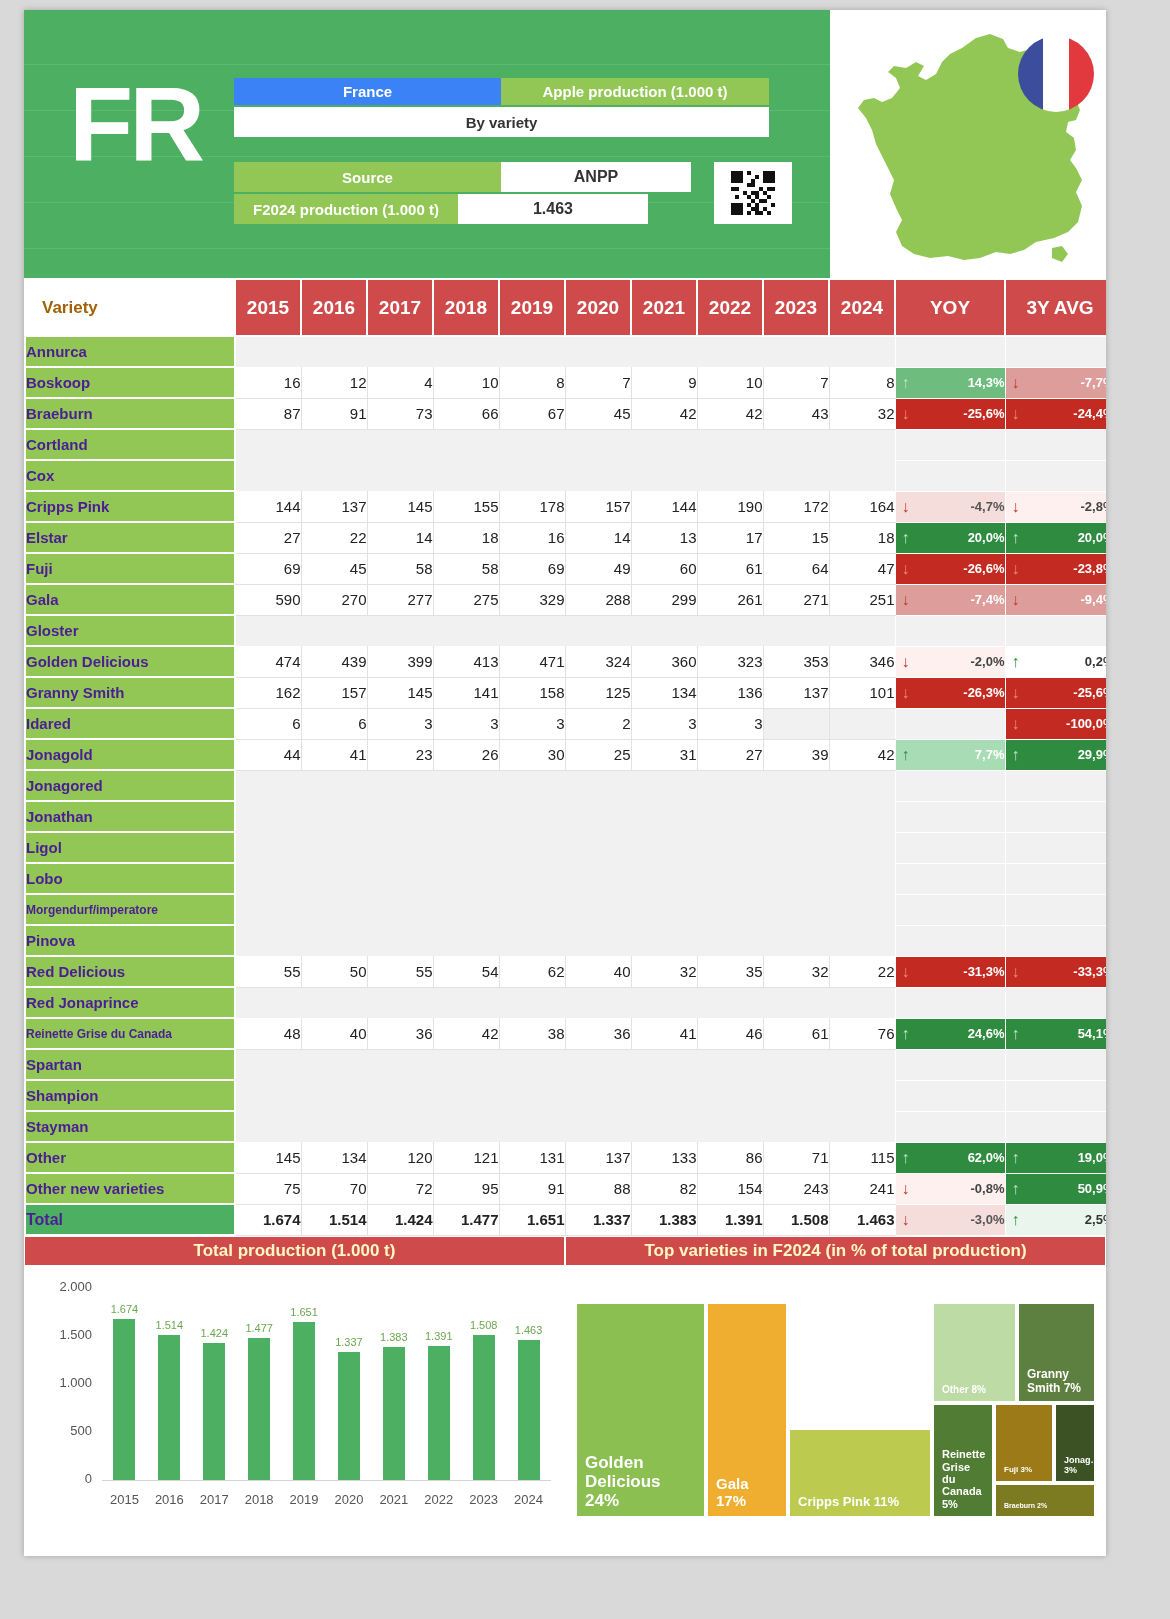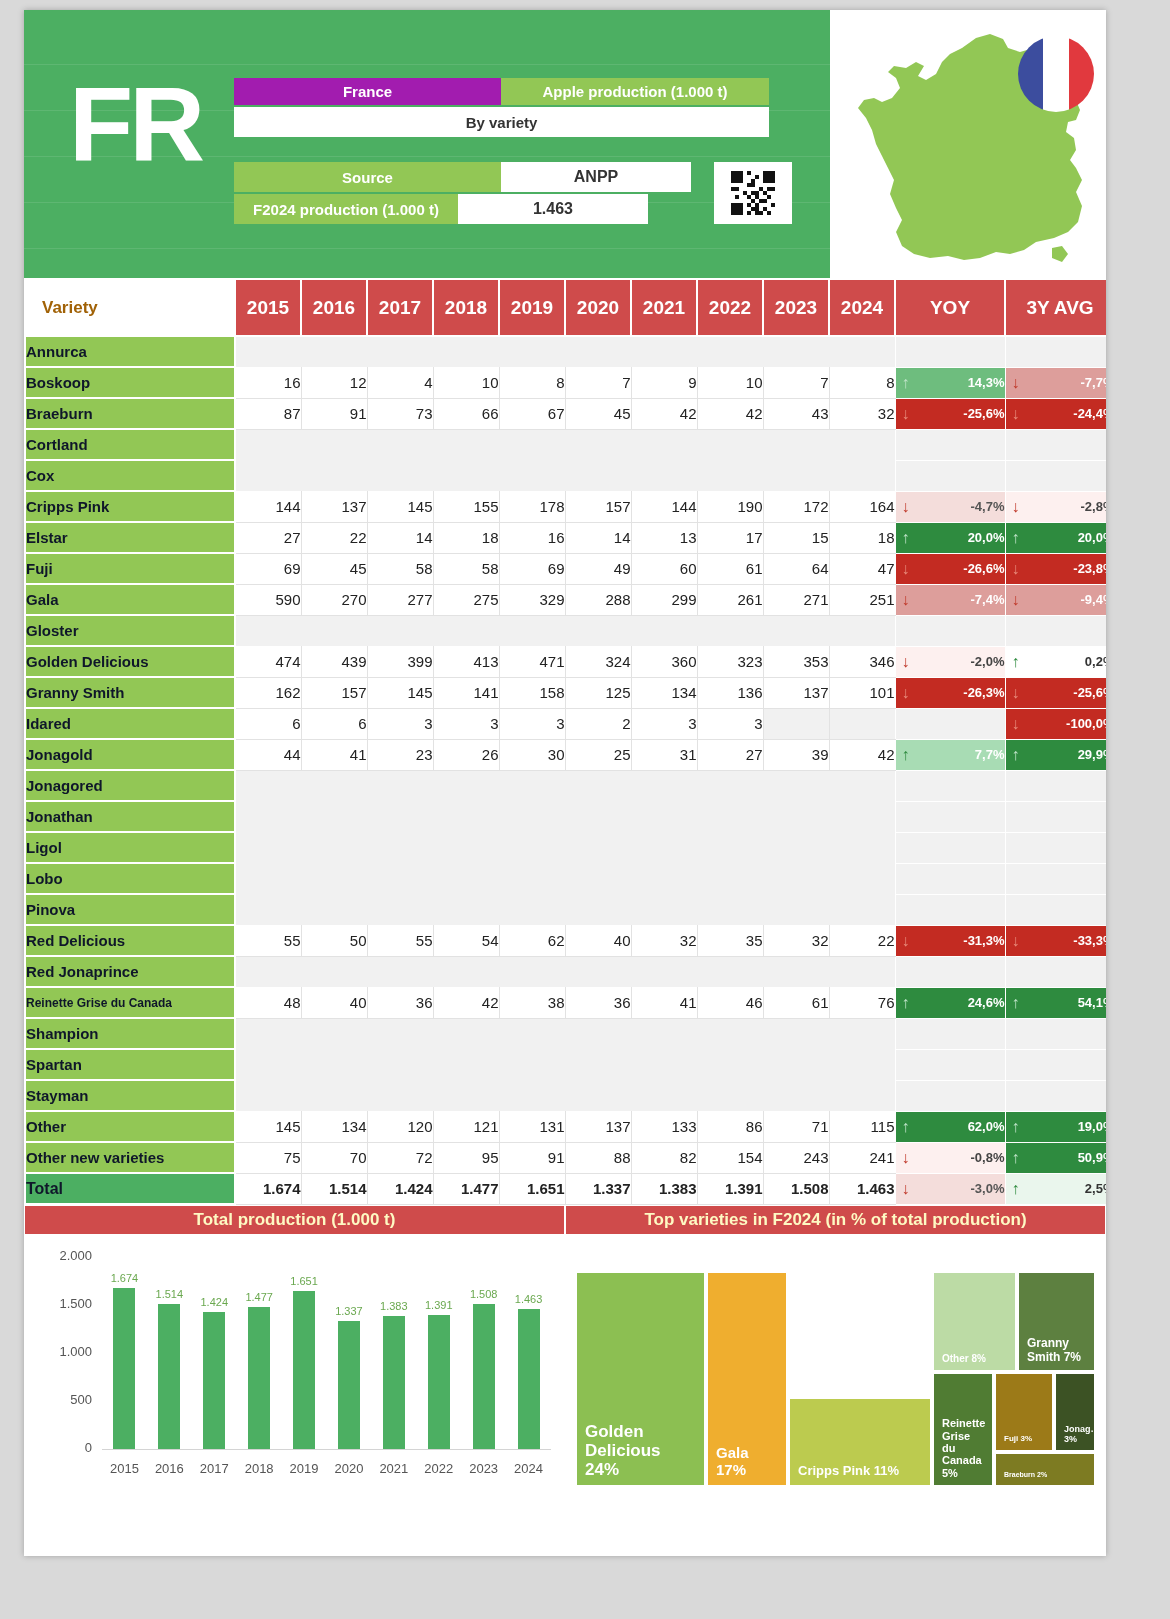--- a/index.html
+++ b/index.html
@@ -26,21 +26,21 @@
     font-size:105px;line-height:105px;font-weight:700;color:#fff;
     letter-spacing:-4px;
   }
   .hdr-table{position:absolute;left:210px;top:68px;width:535px;}
   .hrow{display:flex;margin-bottom:2px;}
   .cell{
     font-size:15px;font-weight:700;color:#fff;
     display:flex;align-items:center;justify-content:center;
     height:27px;box-sizing:border-box;
   }
-  .c-red{background:#a21caf;}
+  .c-red{background:#3b82f6;}
   .c-lgreen{background:#92c755;}
   .c-white{background:#fff;color:#333;font-weight:700;}
   .hdr-table2{position:absolute;left:210px;top:152px;width:535px;}
   .qr{
     position:absolute;left:690px;top:152px;width:78px;height:62px;background:#fff;
     display:flex;align-items:center;justify-content:center;
   }
   .qr svg{display:block;}
 
   .map-box{position:absolute;left:806px;top:0;width:276px;height:268px;background:#fff;overflow:hidden;}
@@ -55,21 +55,21 @@
   .yoy-col{width:110px;}
 
   thead th{
     height:57px;background:#cf4b4b;color:#fff;font-size:19px;font-weight:700;
     border:2px solid #fff;box-sizing:border-box;text-align:center;
   }
   thead th.variety-h{background:#fff;color:#a16207;text-align:left;padding-left:16px;font-size:17px;}
 
   tbody tr{height:31px;}
   td.vname{
-    background:#92c755;color:#0f172a;font-size:15px;font-weight:700;
+    background:#92c755;color:#4c1d95;font-size:15px;font-weight:700;
     padding-left:13px;border:2px solid #fff;box-sizing:border-box;
     white-space:nowrap;overflow:hidden;
   }
   td.vname.small{font-size:12px;}
   td.vname.total{background:#4caf62;font-size:16px;}
   td.num{
     background:#fff;color:#222;font-size:15px;text-align:right;padding-right:9px;
     border-left:1px solid #e2e2e2;border-bottom:1px solid #e2e2e2;box-sizing:border-box;
   }
   td.num.bold{font-weight:700;font-size:15px;}
@@ -519,20 +519,35 @@
           <td class="num blank"></td>
           <td class="num blank"></td>
           <td class="num blank"></td>
           <td class="num blank"></td>
           <td class="num blank"></td>
           <td class="num blank"></td>
           <td class="pct p-empty"></td>
           <td class="pct p-empty"></td>
         </tr>
         <tr class="emptyrow">
+          <td class="vname small">Morgendurf/imperatore</td>
+          <td class="num blank"></td>
+          <td class="num blank"></td>
+          <td class="num blank"></td>
+          <td class="num blank"></td>
+          <td class="num blank"></td>
+          <td class="num blank"></td>
+          <td class="num blank"></td>
+          <td class="num blank"></td>
+          <td class="num blank"></td>
+          <td class="num blank"></td>
+          <td class="pct p-empty"></td>
+          <td class="pct p-empty"></td>
+        </tr>
+        <tr class="emptyrow">
           <td class="vname">Pinova</td>
           <td class="num blank"></td>
           <td class="num blank"></td>
           <td class="num blank"></td>
           <td class="num blank"></td>
           <td class="num blank"></td>
           <td class="num blank"></td>
           <td class="num blank"></td>
           <td class="num blank"></td>
           <td class="num blank"></td>
@@ -579,36 +594,36 @@
           <td class="num">38</td>
           <td class="num">36</td>
           <td class="num">41</td>
           <td class="num">46</td>
           <td class="num">61</td>
           <td class="num">76</td>
           <td class="pct p-darkgreen"><span class="arw up w">↑</span>24,6%</td>
           <td class="pct p-darkgreen"><span class="arw up w">↑</span>54,1%</td>
         </tr>
         <tr class="emptyrow">
+          <td class="vname">Spartan</td>
+          <td class="num blank"></td>
+          <td class="num blank"></td>
+          <td class="num blank"></td>
+          <td class="num blank"></td>
+          <td class="num blank"></td>
+          <td class="num blank"></td>
+          <td class="num blank"></td>
+          <td class="num blank"></td>
+          <td class="num blank"></td>
+          <td class="num blank"></td>
+          <td class="pct p-empty"></td>
+          <td class="pct p-empty"></td>
+        </tr>
+        <tr class="emptyrow">
           <td class="vname">Shampion</td>
-          <td class="num blank"></td>
-          <td class="num blank"></td>
-          <td class="num blank"></td>
-          <td class="num blank"></td>
-          <td class="num blank"></td>
-          <td class="num blank"></td>
-          <td class="num blank"></td>
-          <td class="num blank"></td>
-          <td class="num blank"></td>
-          <td class="num blank"></td>
-          <td class="pct p-empty"></td>
-          <td class="pct p-empty"></td>
-        </tr>
-        <tr class="emptyrow">
-          <td class="vname">Spartan</td>
           <td class="num blank"></td>
           <td class="num blank"></td>
           <td class="num blank"></td>
           <td class="num blank"></td>
           <td class="num blank"></td>
           <td class="num blank"></td>
           <td class="num blank"></td>
           <td class="num blank"></td>
           <td class="num blank"></td>
           <td class="num blank"></td>

